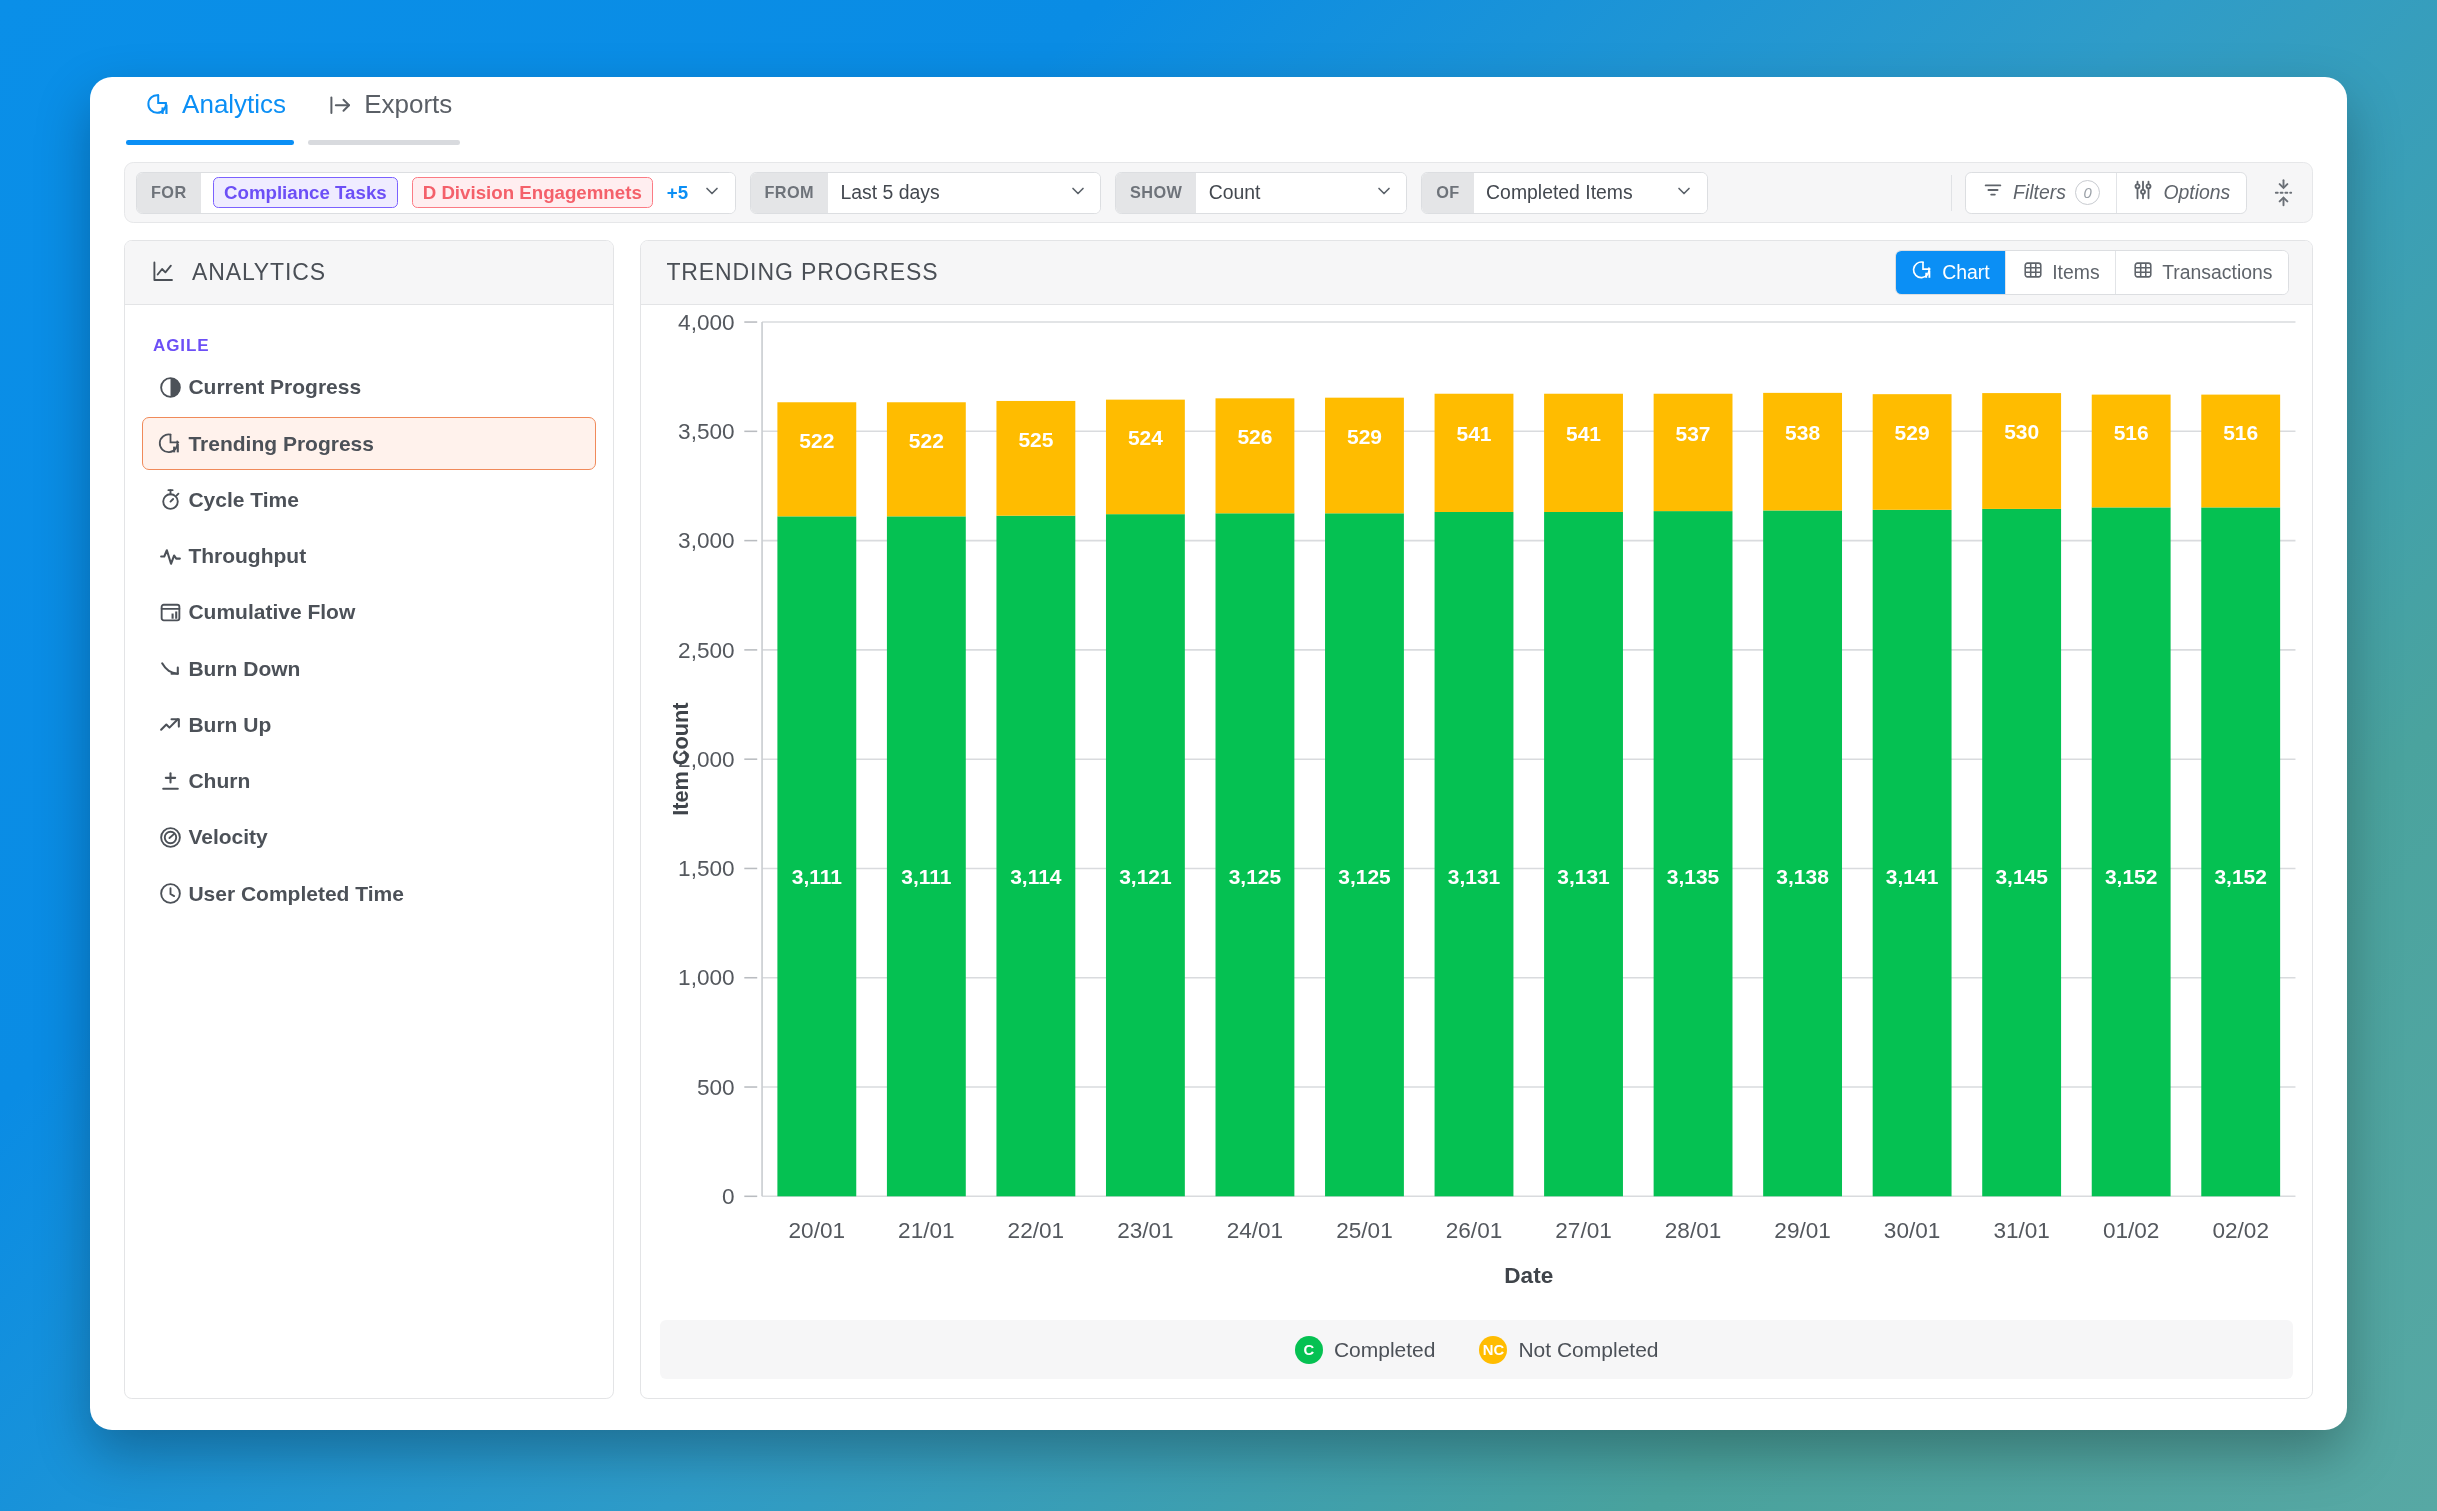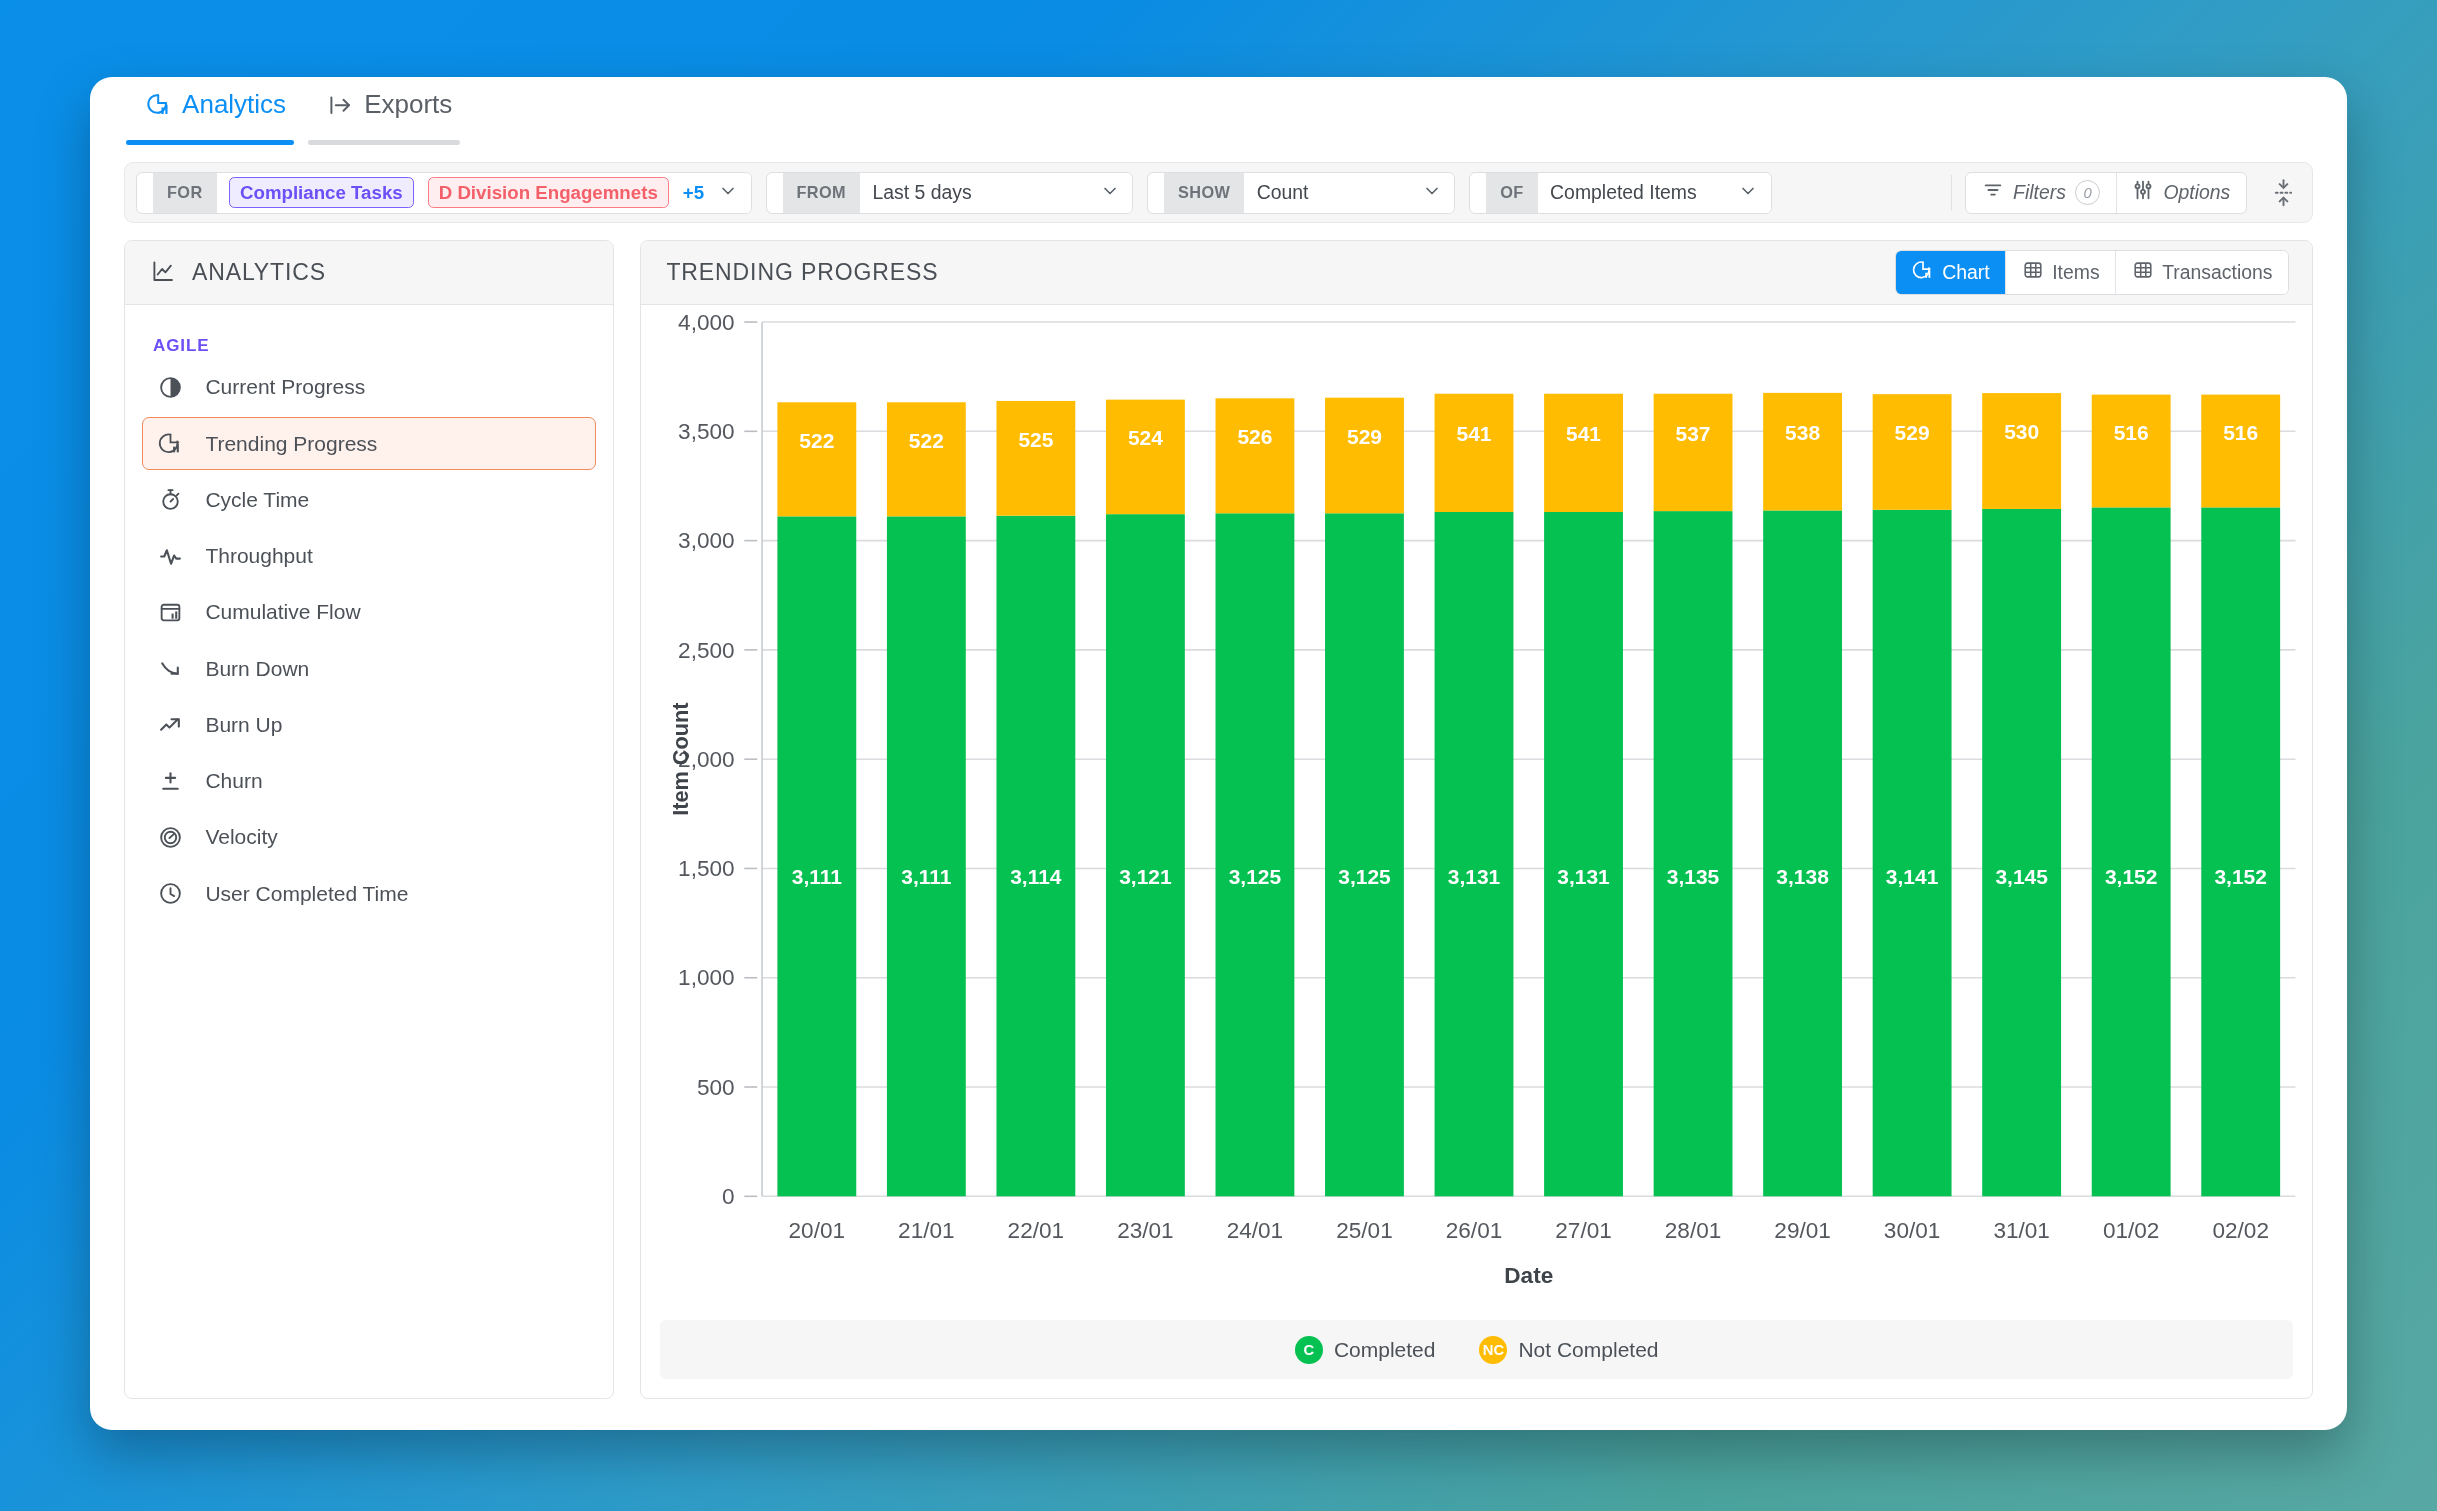--- a/index.html
+++ b/index.html
@@ -72,21 +72,20 @@
     background: #fff;
   }
   .flabel {
     background: #e4e5e7;
     color: #6e737a;
     font-size: 16.3px;
     font-weight: bold;
     letter-spacing: 0.4px;
     display: flex; align-items: center;
     padding: 0 14px;
-    margin-left: 16px;
   }
   .fvalue {
     background: #fff;
     display: flex; align-items: center;
     padding: 0 12.4px;
     gap: 14px;
     color: #43484f;
     font-size: 19.4px;
     min-width: 0;
   }
@@ -152,28 +151,29 @@
   }
   .panel-head .ptitle {
     font-size: 23px; letter-spacing: 0.9px; color: #4a4f56;
   }
   #sidebar .navwrap { padding: 17px 17px 0 17px; }
   .navgroup-title {
     font-size: 17px; font-weight: bold; letter-spacing: 0.9px;
     color: #6c4ff6; padding: 14px 11px 4.7px 11px;
   }
   .navitem {
-    display: flex; align-items: center; gap: 22px;
+    display: flex; align-items: center; gap: 5px;
     padding: 12.4px 14px;
     border-radius: 7px;
     font-size: 21px;
     color: #4c5158;
     cursor: pointer;
     border: 1.6px solid transparent;
     margin-bottom: 3.1px;
+    font-weight: bold;
   }
   .navitem.selected {
     background: #fff2ec;
     border-color: #f08a5a;
     color: #4c5158;
   }
   .navicon { width: 26.4px; height: 26.4px; display:flex; align-items:center; justify-content:center; color:#4c5158; flex:none; }
 
   
   #chartpanel {

